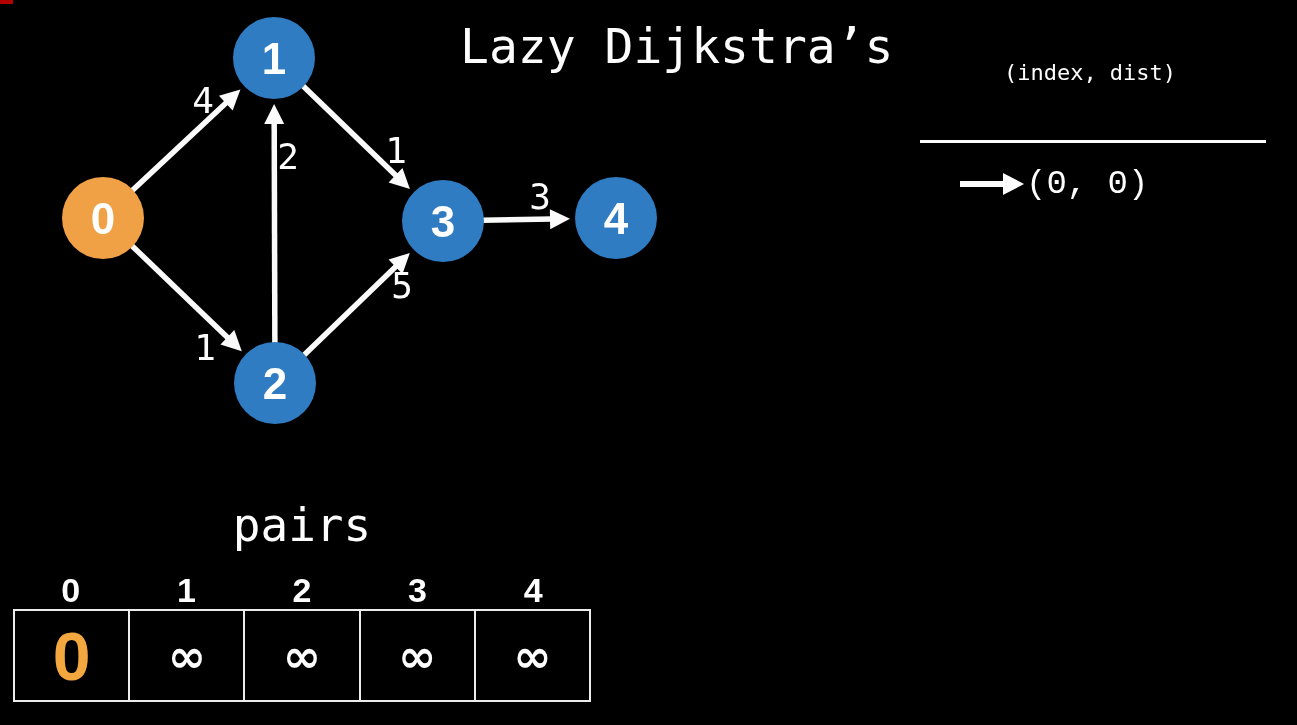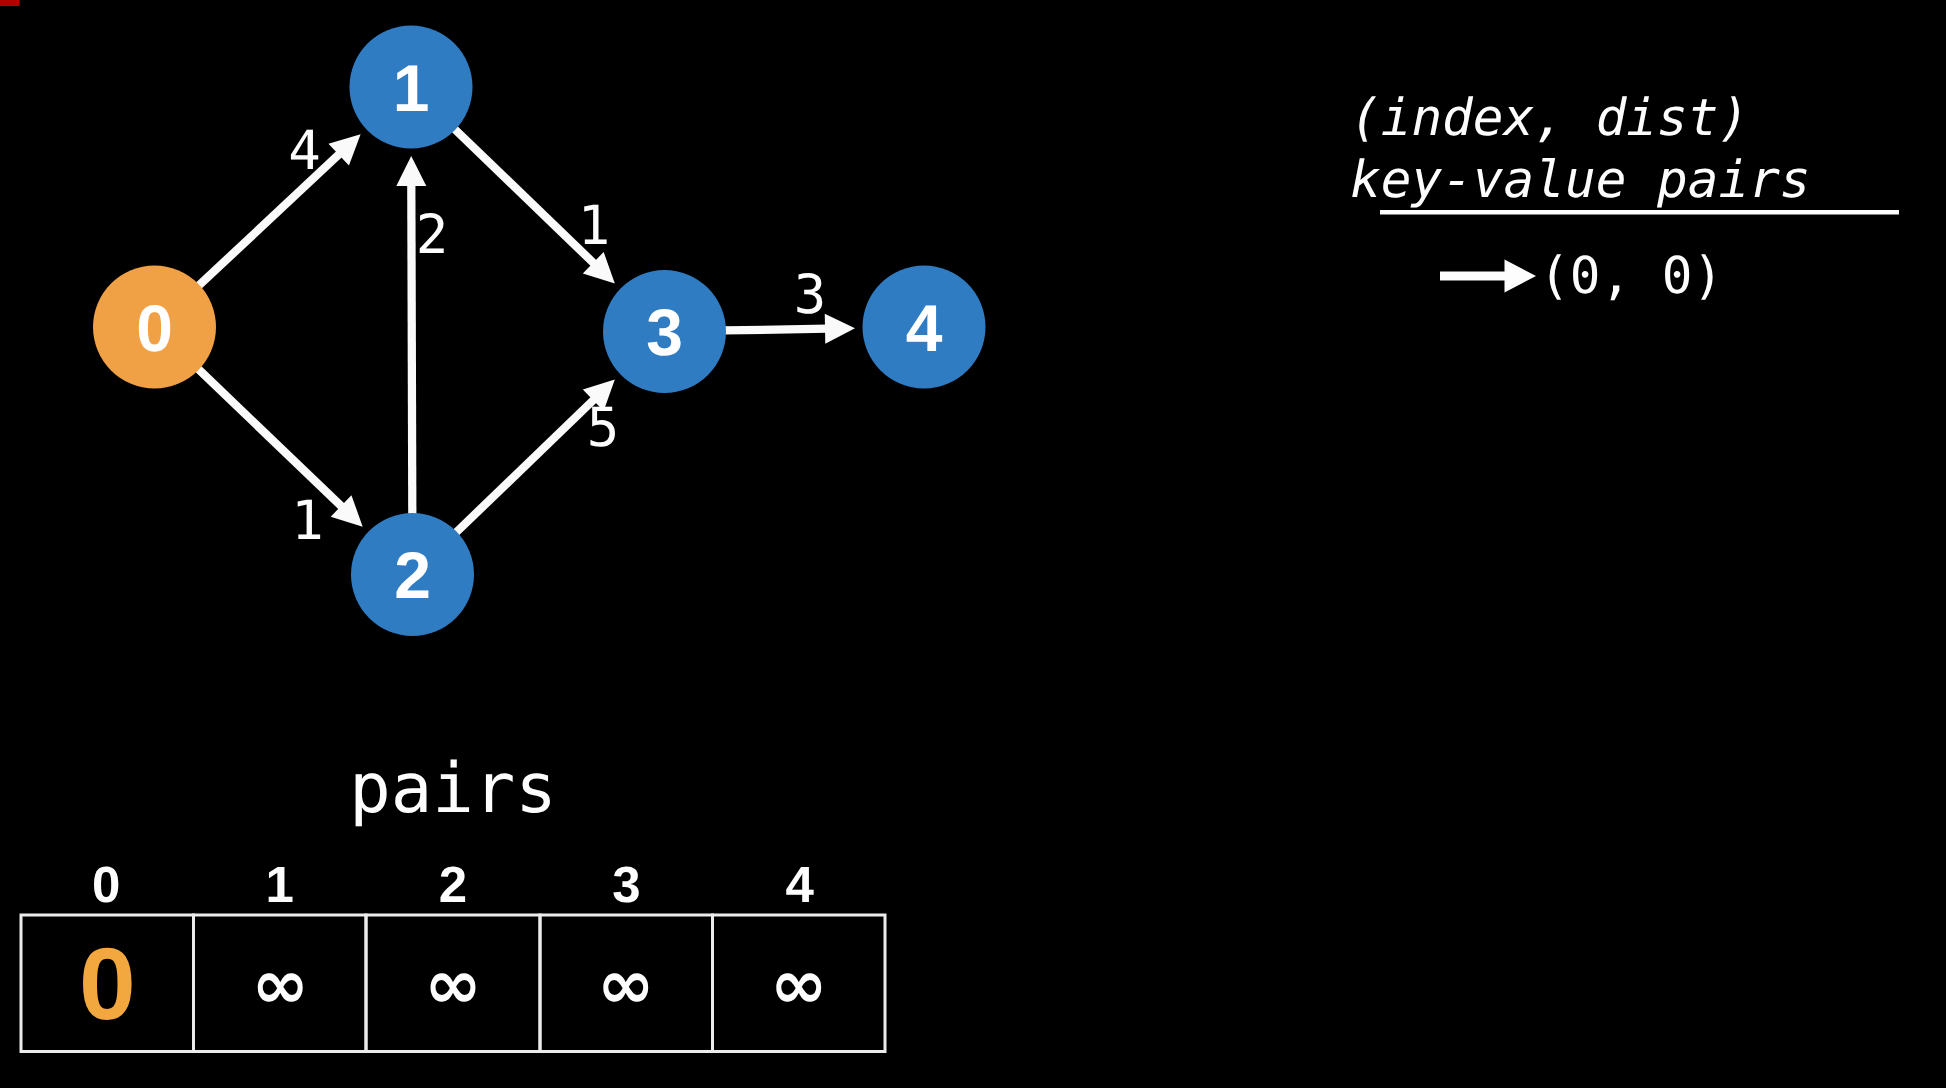--- a/index.html
+++ b/index.html
@@ -2,26 +2,26 @@
 <html><head>
 <meta charset="utf-8">
 <style>
   html,body{margin:0;padding:0;background:#000;}
   .canvas{position:relative;width:1297px;height:725px;background:#000;overflow:hidden;
           font-family:"DejaVu Sans Mono",monospace;color:#fff;}
   .red-dash{position:absolute;left:0;top:0;width:13px;height:4px;background:#b30000;}
   #graph{position:absolute;left:0;top:0;width:720px;height:480px;}
   .title{position:absolute;left:460px;top:22px;font-size:48px;line-height:1;
          letter-spacing:0px;white-space:pre;color:#fdfdfd;}
-  .pq-line{position:absolute;left:900px;width:380px;text-align:left;
-           font-size:34px;line-height:1;color:#fdfdfd;white-space:pre;font-style:italic;}
+  .pq-line{position:absolute;left:900px;width:380px;text-align:center;
+           font-size:22px;line-height:1;color:#fdfdfd;white-space:pre;}
   .pq-line1{top:62px;}
   .pq-line2{top:103px;}
   .pq-underline{position:absolute;left:920px;top:140px;width:346px;height:3px;background:#fdfdfd;}
-  .pq-row{position:absolute;left:958px;top:170px;height:28px;display:flex;align-items:center;}
+  .pq-row{position:absolute;left:958px;top:170px;height:28px;display:flex;align-items:center;font-family:Liberation Mono, monospace;}
   .pq-row .entry{font-size:34px;line-height:28px;margin-left:2px;white-space:pre;color:#fdfdfd;}
   .dist-label{position:absolute;left:202px;top:502px;width:200px;text-align:center;
               font-size:46px;line-height:1;color:#fdfdfd;}
   .idx-row{position:absolute;left:13px;top:573px;width:578px;display:flex;}
   .idx-row span{flex:1;text-align:center;font-family:"Liberation Sans",sans-serif;
                 font-weight:bold;font-size:34px;line-height:1;color:#fdfdfd;}
   .cells{position:absolute;left:13px;top:609px;width:578px;height:93px;display:flex;}
   .cell{flex:1;border:2px solid #ececec;margin-left:-2px;display:flex;
         align-items:center;justify-content:center;}
   .cell:first-child{margin-left:0;}
@@ -61,23 +61,23 @@
       <circle cx="274" cy="58" r="41" fill="#2f7cc3"></circle>
       <text x="274" y="58" text-anchor="middle" dy="0.36em" fill="#ffffff" font-family="&quot;Liberation Sans&quot;, sans-serif" font-size="44" font-weight="bold">1</text>
       <circle cx="275" cy="383" r="41" fill="#2f7cc3"></circle>
       <text x="275" y="383" text-anchor="middle" dy="0.36em" fill="#ffffff" font-family="&quot;Liberation Sans&quot;, sans-serif" font-size="44" font-weight="bold">2</text>
       <circle cx="443" cy="221" r="41" fill="#2f7cc3"></circle>
       <text x="443" y="221" text-anchor="middle" dy="0.36em" fill="#ffffff" font-family="&quot;Liberation Sans&quot;, sans-serif" font-size="44" font-weight="bold">3</text>
       <circle cx="616" cy="218" r="41" fill="#2f7cc3"></circle>
       <text x="616" y="218" text-anchor="middle" dy="0.36em" fill="#ffffff" font-family="&quot;Liberation Sans&quot;, sans-serif" font-size="44" font-weight="bold">4</text>
     </svg>
 
+  <div class="title">Lazy Dijkstra’s</div>
 
   <div class="pq-line pq-line1">(index, dist)</div>
-  <div class="pq-line pq-line2">key-value pairs</div>
   <div class="pq-underline"></div>
 
   <div class="pq-row">
     <svg width="66" height="28">
       <line x1="2" y1="14" x2="47" y2="14" stroke="#fdfdfd" stroke-width="6"></line>
       <polygon points="45,3 66,14 45,25" fill="#fdfdfd"></polygon>
     </svg>
     <span class="entry">(0, 0)</span>
   </div>
 

